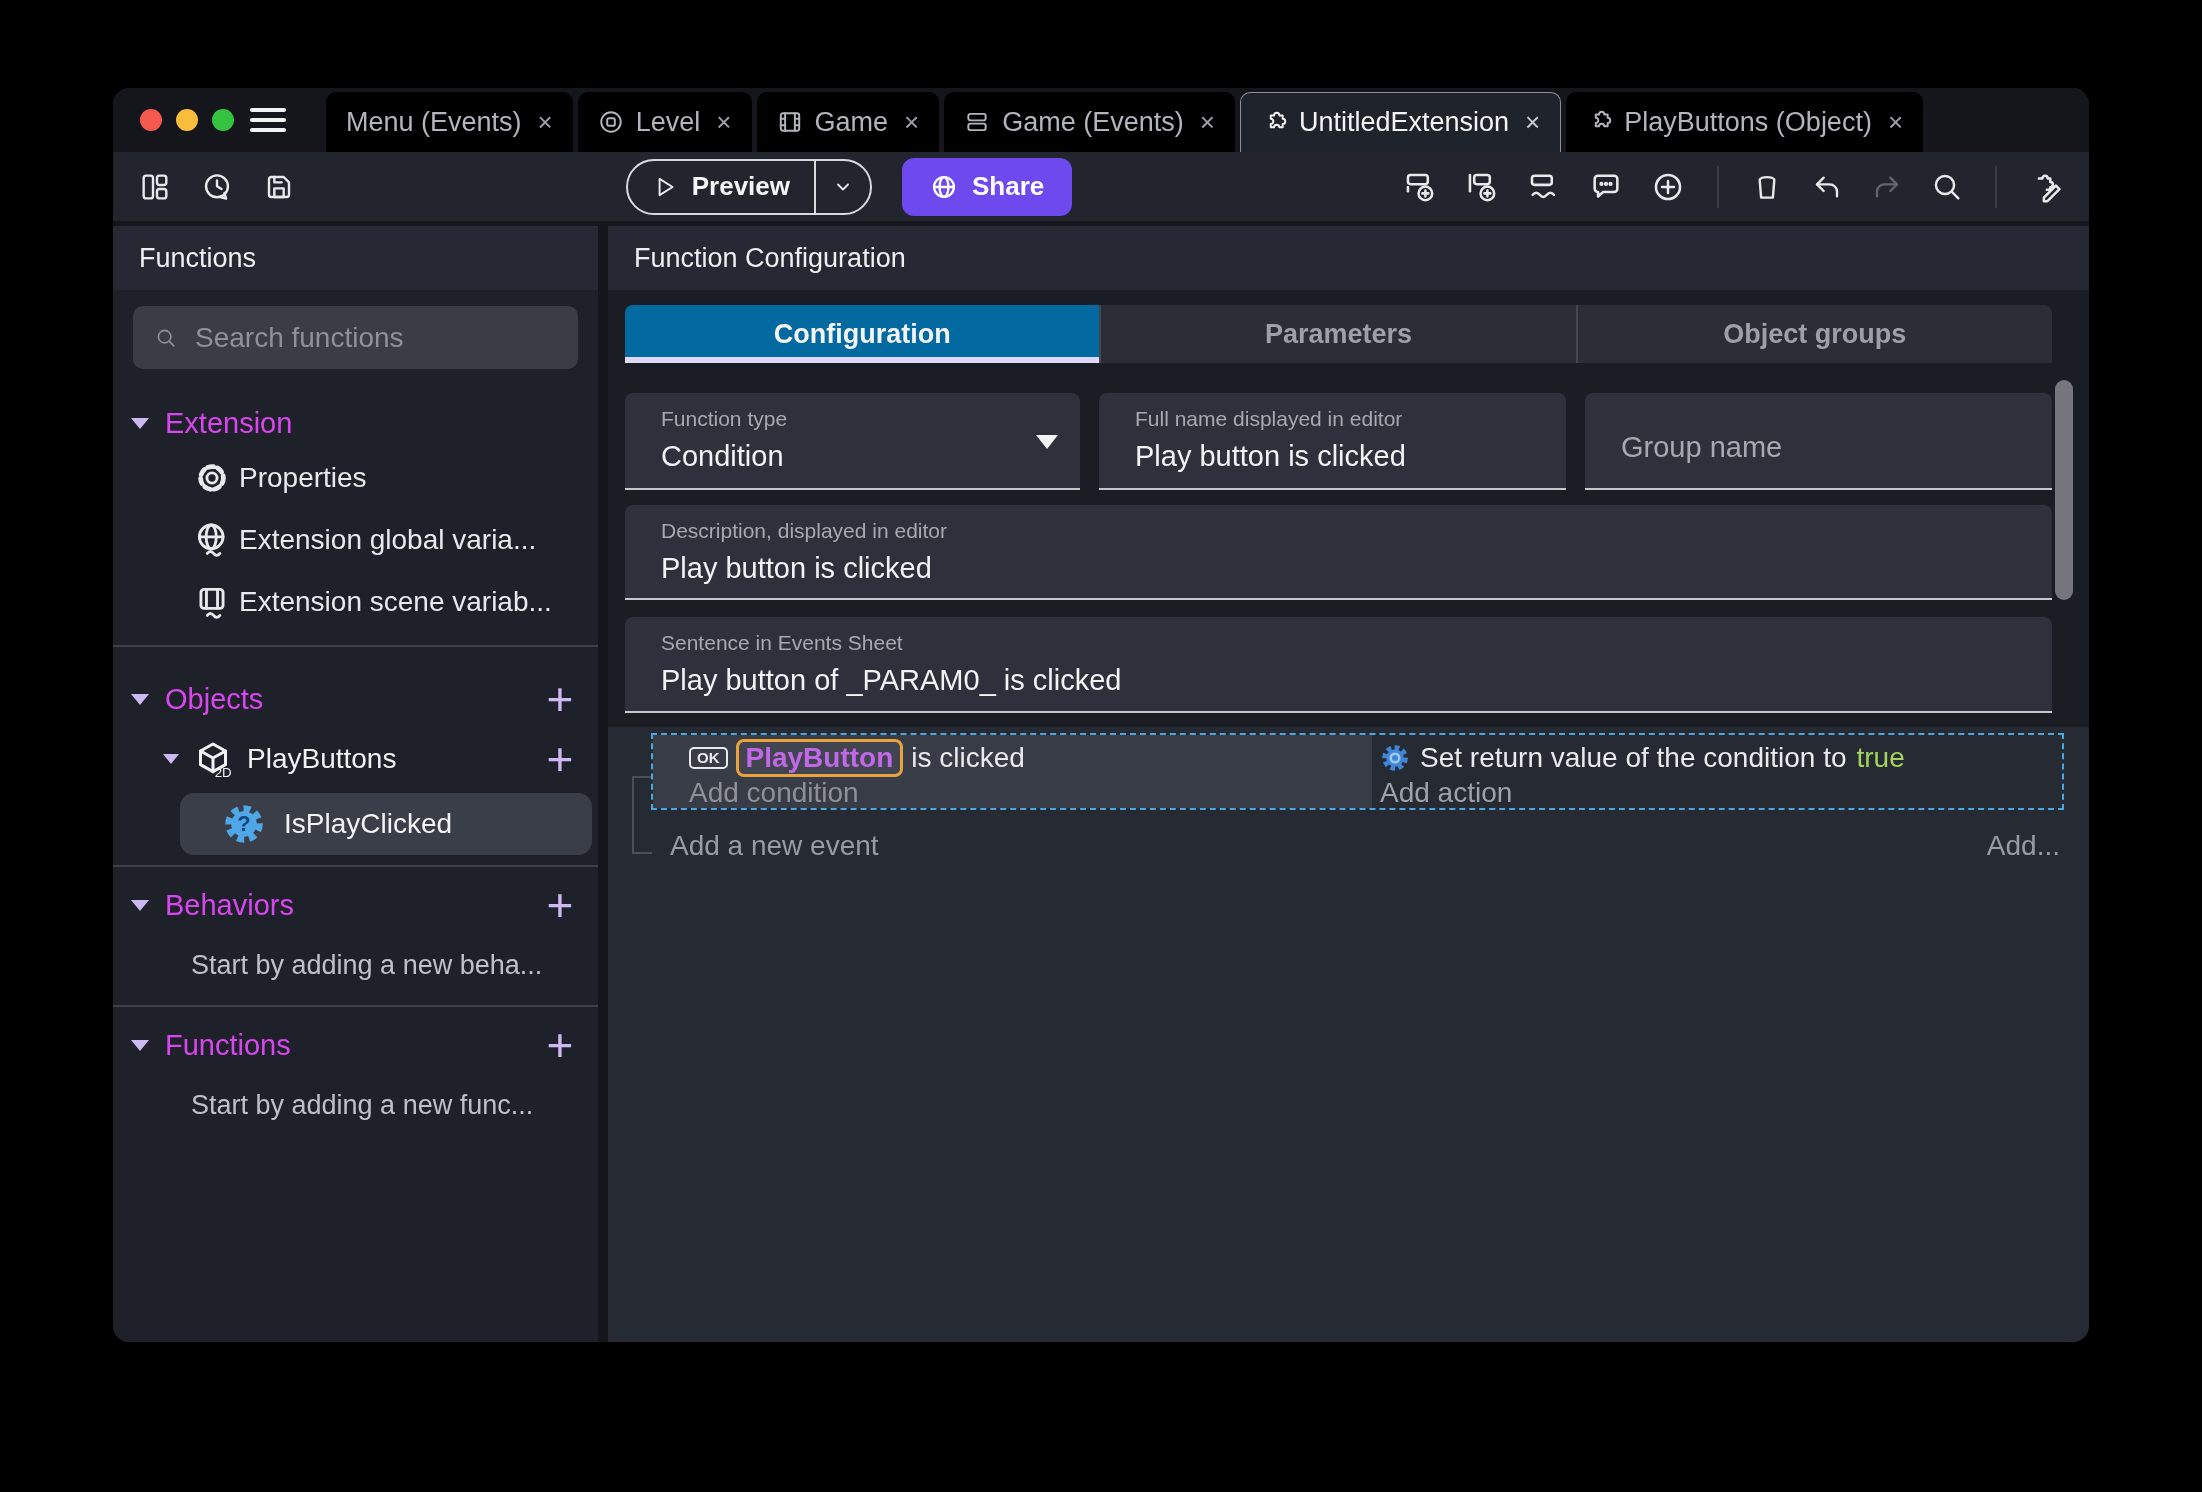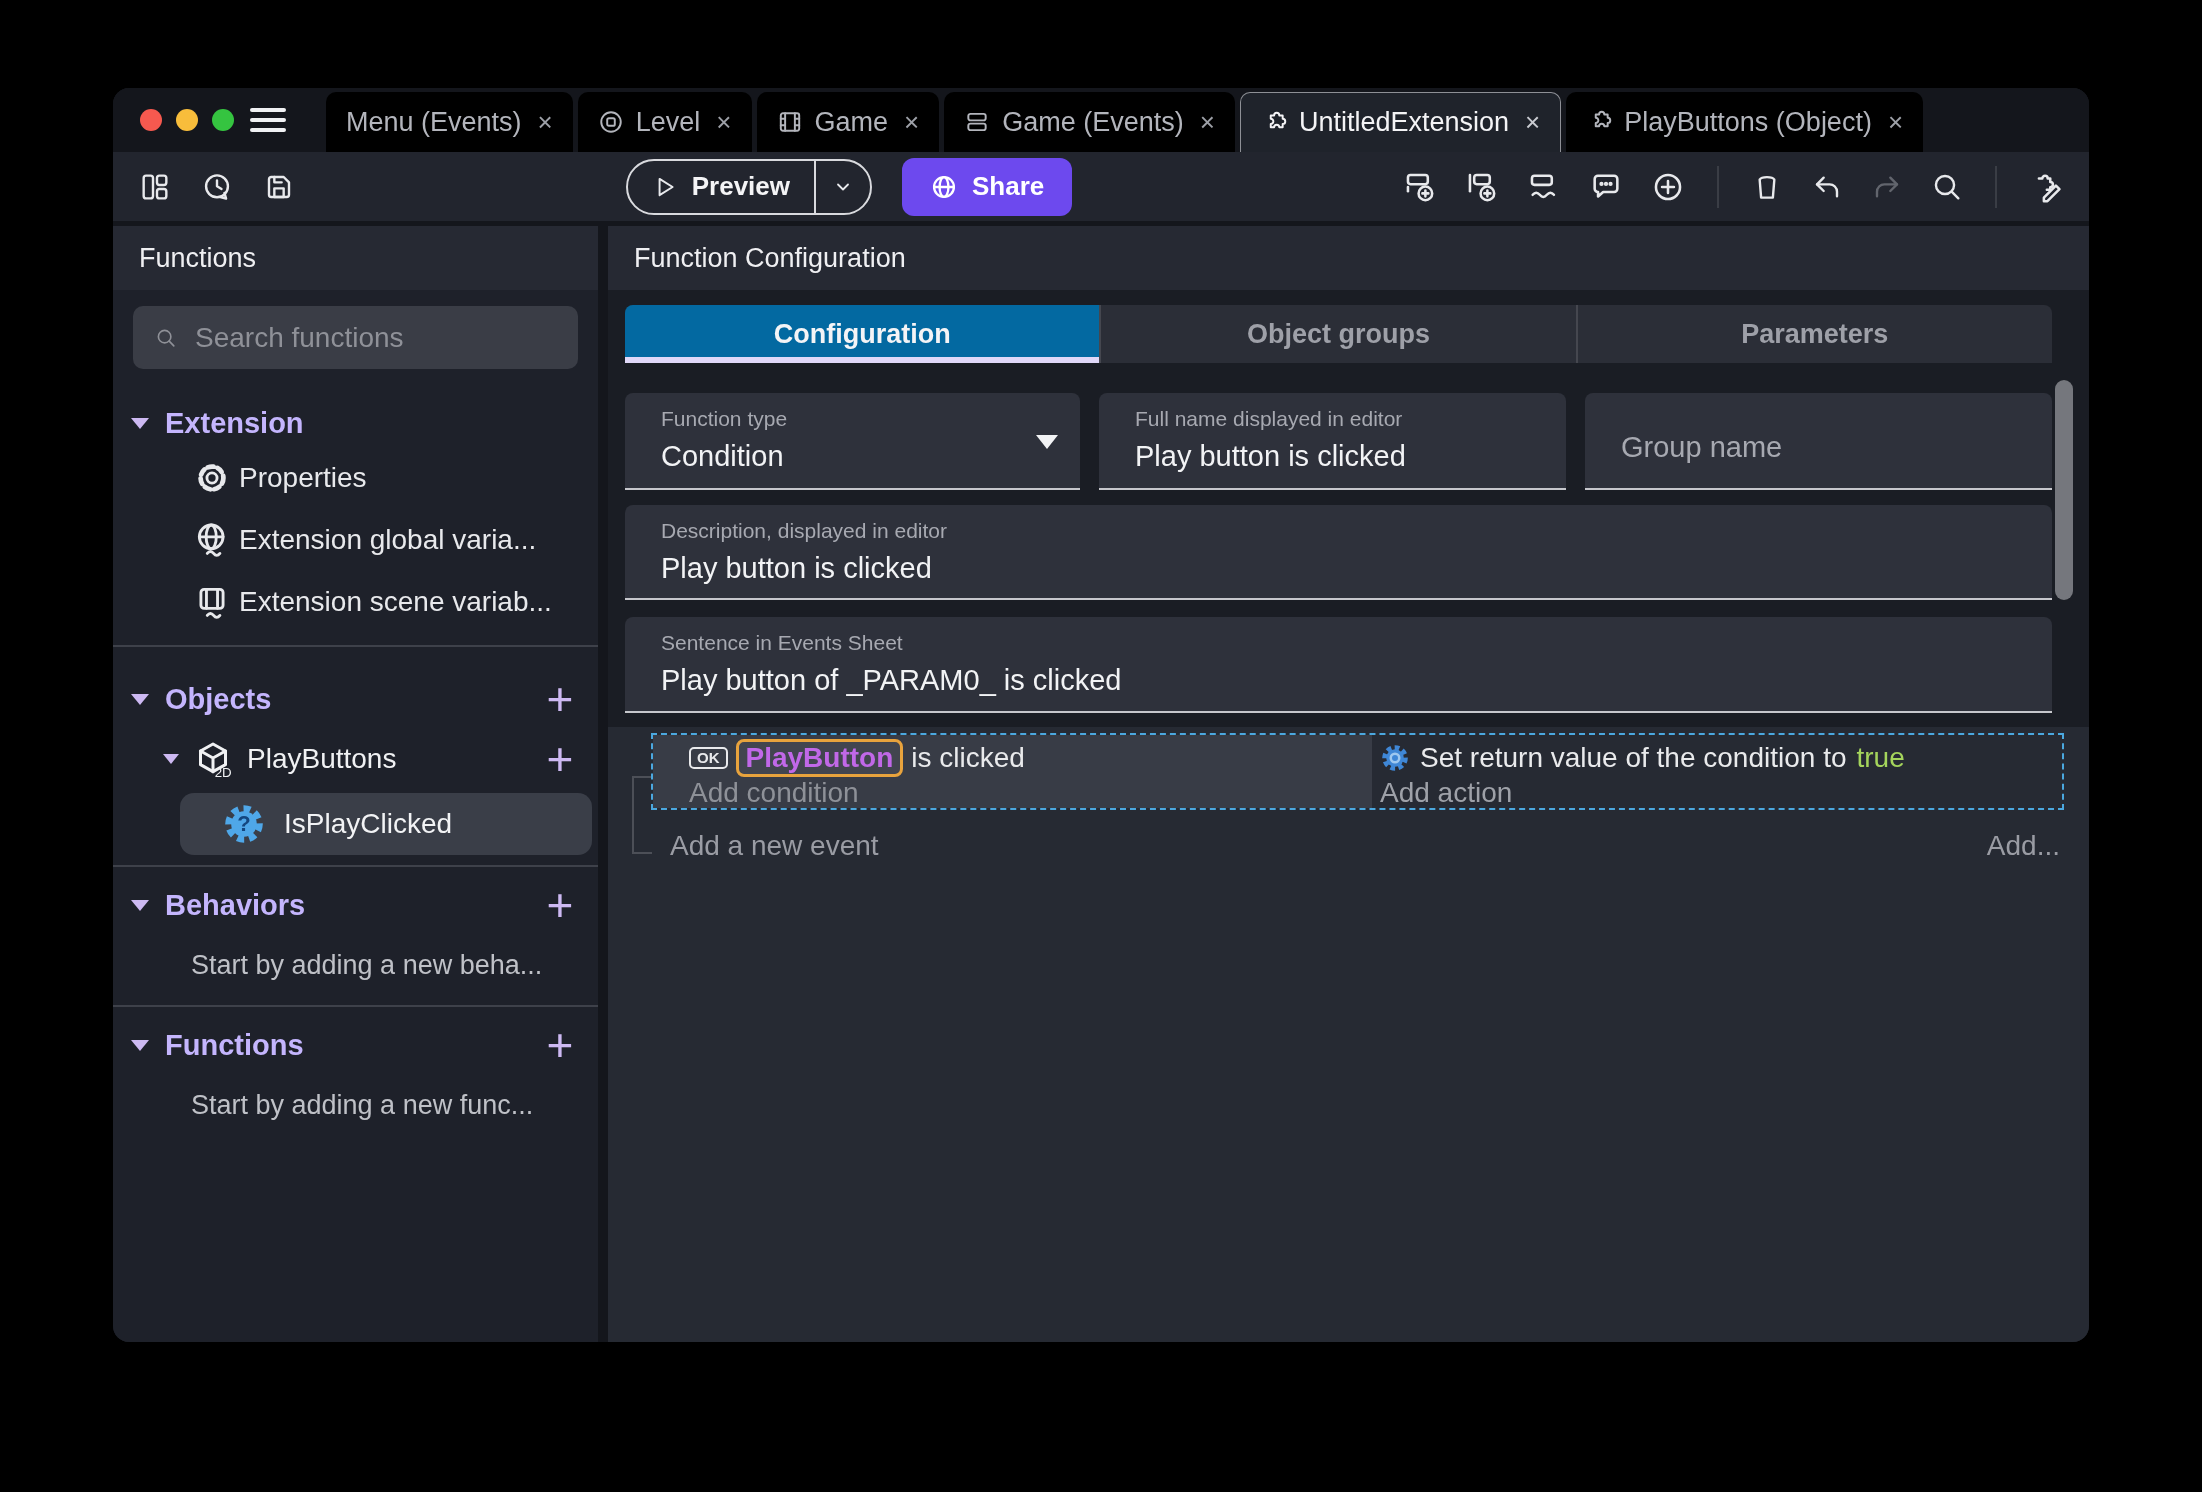--- a/index.html
+++ b/index.html
@@ -54,21 +54,21 @@
   
   .side-content { flex:1; overflow:hidden; }
   .searchbox { margin:16px 20px 0 20px; height:63px; background:#3A3D46; border-radius:10px;
     display:flex; align-items:center; gap:18px; padding:0 22px; }
   .searchbox input { flex:1; background:transparent; border:none; outline:none; color:#E8E9EC; font-size:28px;
     font-family:"Liberation Sans",sans-serif; }
   .searchbox input::placeholder { color:#8F9198; }
   .sec-header { display:flex; align-items:center; padding:0 16px 0 18px; height:48px; margin-top:30px; }
   .sec-header .tri { width:0; height:0; border-left:9px solid transparent; border-right:9px solid transparent;
     border-top:11px solid #CDB9F2; margin-right:16px; flex:none; }
-  .sec-header .sec-label { font-size:29px; font-weight:bold; color:#c4b5fd; flex:1; }
+  .sec-header .sec-label { font-size:29px; font-weight:normal; color:#d946ef; flex:1; }
   .plus { color:#CDB9F2; font-size:46px; font-weight:300; line-height:40px; width:44px; text-align:center; }
   .side-item { display:flex; align-items:center; gap:8px; height:62px; padding-left:80px; color:#E8E9EC; font-size:28px; }
   .side-item svg { flex:none; }
   .hdivider { height:2px; background:#3E414A; margin-top:12px; }
   .obj-row { display:flex; align-items:center; padding:0 16px 0 50px; height:52px; margin-top:10px; }
   .obj-row .tri { width:0; height:0; border-left:8px solid transparent; border-right:8px solid transparent;
     border-top:10px solid #CDB9F2; margin-right:14px; }
   .obj-row .obj-label { font-size:28px; color:#F0F1F3; flex:1; display:flex; align-items:center; gap:14px; }
   .selected-row { margin:8px 6px 10px 67px; height:62px; background:#3A3E48; border-radius:14px;
     display:flex; align-items:center; gap:18px; padding-left:42px; color:#F2F3F5; font-size:28px; }
@@ -400,22 +400,22 @@
     </div>
 
     <div class="gutter"></div>
 
     <div class="main">
       <div class="panel-header">Function Configuration</div>
 
       <div class="form-area">
         <div class="cfg-tabs">
           <div class="cfg-tab active">Configuration</div>
+          <div class="cfg-tab">Parameters</div>
           <div class="cfg-tab">Object groups</div>
-          <div class="cfg-tab">Parameters</div>
         </div>
 
         <div class="fields-row">
           <div class="field f-type">
             <div class="flabel">Function type</div>
             <div class="fvalue">Condition</div>
             <span class="sel-arrow"></span>
           </div>
           <div class="field f-name">
             <div class="flabel">Full name displayed in editor</div>

